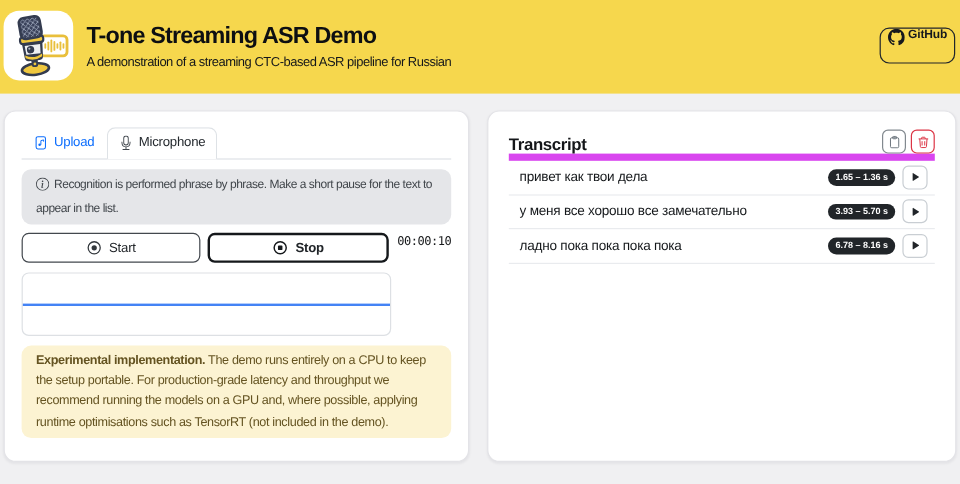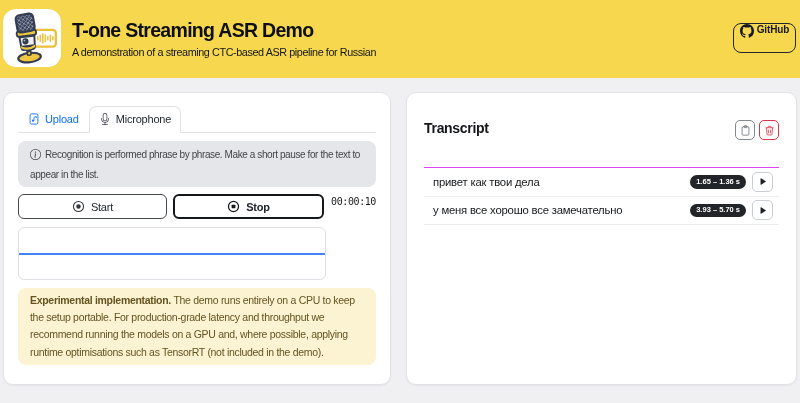--- a/index.html
+++ b/index.html
@@ -53,29 +53,29 @@
   .wave{margin-top:8px;width:308px;height:53px;box-sizing:border-box;border:1px solid #dde0e4;
         border-radius:6px;position:relative;background:#fff;}
   .waveline{position:absolute;left:0;right:0;top:25px;height:2px;background:var(--wave,#4483f5);}
 
   
   .alert-warning{margin-top:8px;box-sizing:border-box;background:#fcf3d2;border-radius:8px;
                  padding:4px 12px;font-size:10.5px;line-height:17.2px;letter-spacing:-0.3px;color:#645321;}
   .alert-warning b{font-weight:700;}
 
   
-  .t-head{display:flex;align-items:flex-start;justify-content:space-between;height:21px;margin-top:14px;}
+  .t-head{display:flex;align-items:flex-end;justify-content:space-between;height:21px;margin-top:1px;}
   .t-title{margin:0;font-size:14px;font-weight:700;letter-spacing:-0.3px;color:#141619;}
   .t-actions{display:flex;gap:4px;}
   .icon-btn{width:20px;height:20px;box-sizing:border-box;border-radius:5px;background:#fff;cursor:pointer;
             display:flex;align-items:center;justify-content:center;padding:0;}
   .btn-copy{border:1px solid #82898f;color:#6c757d;}
   .btn-clear{border:1px solid var(--danger,#dc3545);color:var(--danger,#dc3545);}
 
-  .t-list{margin-top:26px;border-top:1px solid #d946ef;}
+  .t-list{margin-top:0;border-top:6px solid #d946ef;}
   .t-row{display:flex;align-items:center;height:27.6px;border-bottom:1px solid #e9ebee;
          padding:0 6px 0 9px;gap:6px;}
   .t-text{flex:1;font-size:11.3px;letter-spacing:-0.2px;color:#15181b;white-space:nowrap;overflow:hidden;}
   .t-badge{background:var(--badge,#212529);color:#fff;font-size:7.5px;font-weight:700;letter-spacing:0;
            border-radius:8px;padding:2.5px 6px 3px;line-height:8px;white-space:nowrap;}
   .t-play{width:21px;height:20px;box-sizing:border-box;border:1px solid #c9ced3;border-radius:5px;
           background:#fff;cursor:pointer;display:flex;align-items:center;justify-content:center;
           color:#212529;padding:0;}
 </style>
 </head>
@@ -241,16 +241,27 @@
         <span class="t-badge">3.93 – 5.70 s</span>
         <button class="t-play">
           <span class="ticon" style="display:flex;">
             <svg width="9" height="9" viewBox="0 0 16 16" fill="currentColor">
               <path d="M4.5 2.8v10.4c0 .5.55.8.98.54l8.2-5.2a.64.64 0 0 0 0-1.08l-8.2-5.2a.64.64 0 0 0-.98.54z"></path>
             </svg>
           </span>
         </button>
       </div>
 
+      <div class="t-row">
+        <span class="t-text">ладно пока пока пока пока</span>
+        <span class="t-badge">6.78 – 8.16 s</span>
+        <button class="t-play">
+          <span class="ticon" style="display:flex;">
+            <svg width="9" height="9" viewBox="0 0 16 16" fill="currentColor">
+              <path d="M4.5 2.8v10.4c0 .5.55.8.98.54l8.2-5.2a.64.64 0 0 0 0-1.08l-8.2-5.2a.64.64 0 0 0-.98.54z"></path>
+            </svg>
+          </span>
+        </button>
+      </div>
     </div>
 
   </div>
 </div>
 
 </body></html>

